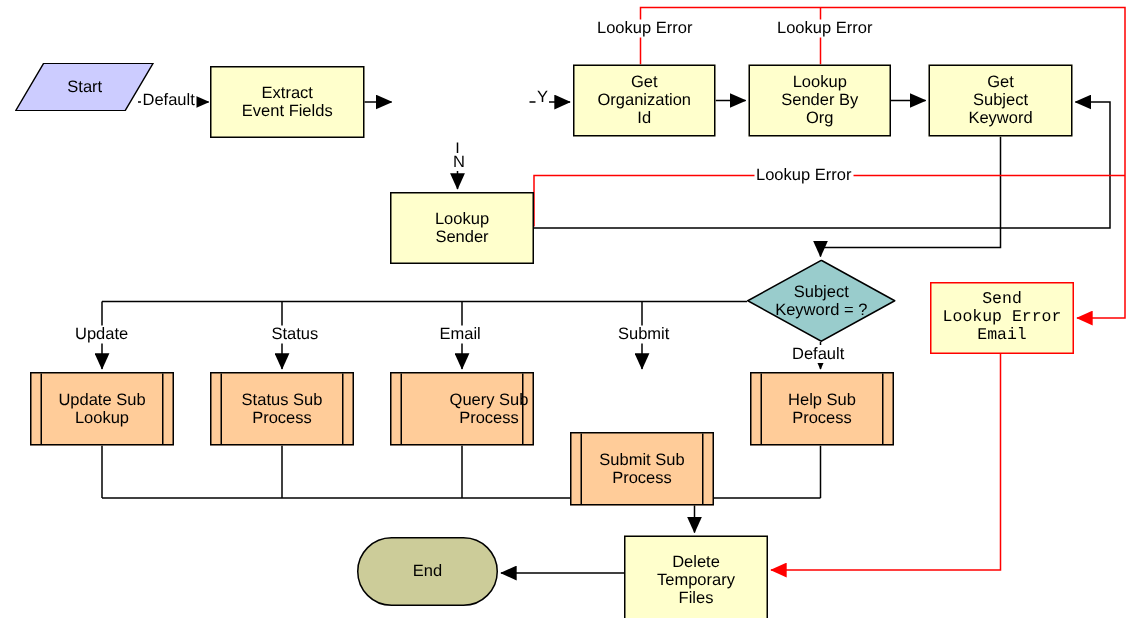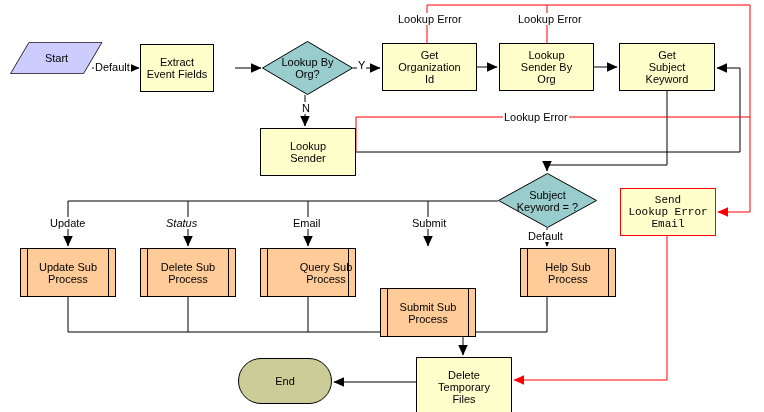--- a/index.html
+++ b/index.html
@@ -67,32 +67,25 @@
     </g>
   </svg>
 
   <div class="node" style="left:10px;top:42px;width:93px;height:32px;">
     <svg class="shape-svg" viewBox="0 0 93 49" preserveAspectRatio="none">
       <polygon points="19,0.5 92,0.5 73.5,48.5 0.5,48.5" fill="#CCCCFF" stroke="#000" stroke-width="1"></polygon>
     </svg>
     <span class="lbl">Start</span>
   </div>
 
-  <div class="node rect" style="left:140px;top:44px;width:74px;height:48px;">
+  <div class="node rect" style="left:140px;top:44px;width:103px;height:48px;">
     <span class="lbl">Extract
 Event Fields</span>
   </div>
 
-  <div class="node" style="left:262px;top:41px;width:91px;height:54px;">
-    <svg class="shape-svg" viewBox="0 0 91 54" preserveAspectRatio="none">
-      <polygon points="45.5,0.5 90.5,27 45.5,53.5 0.5,27" fill="#99CCCC" stroke="#000" stroke-width="1"></polygon>
-    </svg>
-    <span class="lbl">Lookup By
-Org?</span>
-  </div>
 
   <div class="node rect" style="left:382px;top:43px;width:95px;height:48px;">
     <span class="lbl">Get
 Organization
 Id</span>
   </div>
 
   <div class="node rect" style="left:499px;top:43px;width:95px;height:48px;">
     <span class="lbl">Lookup
 Sender By
@@ -121,45 +114,45 @@
   <div class="node rect error" style="left:620px;top:188px;width:96px;height:48px;font-family:Liberation Mono, monospace;">
     <span class="lbl">Send
 Lookup Error
 Email</span>
   </div>
 
   <div class="node subproc" style="left:20px;top:248px;width:96px;height:49px;">
     <span class="bar bar-l"></span>
     <span class="bar bar-r"></span>
     <span class="lbl">Update Sub
-Process</span>
+Lookup</span>
   </div>
 
   <div class="node subproc" style="left:140px;top:248px;width:96px;height:49px;">
     <span class="bar bar-l"></span>
     <span class="bar bar-r"></span>
-    <span class="lbl">Delete Sub
+    <span class="lbl">Status Sub
 Process</span>
   </div>
 
   <div class="node subproc" style="left:260px;top:248px;width:96px;height:49px;padding-left:36px;">
     <span class="bar bar-l"></span>
     <span class="bar bar-r"></span>
     <span class="lbl">Query Sub
 Process</span>
   </div>
 
   <div class="node subproc" style="left:380px;top:248px;width:96px;height:49px;margin-top:40px;">
     <span class="bar bar-l"></span>
     <span class="bar bar-r"></span>
     <span class="lbl">Submit Sub
 Process</span>
   </div>
 
-  <div class="node subproc" style="left:500px;top:248px;width:96px;height:49px;margin-left:20px;">
+  <div class="node subproc" style="left:500px;top:248px;width:96px;height:49px;">
     <span class="bar bar-l"></span>
     <span class="bar bar-r"></span>
     <span class="lbl">Help Sub
 Process</span>
   </div>
 
   <div class="node rect" style="left:416px;top:357px;width:96px;height:60px;">
     <span class="lbl">Delete
 Temporary
 Files</span>
@@ -169,18 +162,18 @@
     <span class="lbl">End</span>
   </div>
 
   <div class="edge-label" style="left:94px;top:61px;">Default</div>
   <div class="edge-label" style="left:357px;top:59px;">Y</div>
   <div class="edge-label" style="left:301px;top:102px;">N</div>
   <div class="edge-label" style="left:397px;top:13px;">Lookup Error</div>
   <div class="edge-label" style="left:517px;top:13px;">Lookup Error</div>
   <div class="edge-label" style="left:503px;top:111px;">Lookup Error</div>
   <div class="edge-label" style="left:49px;top:217px;">Update</div>
-  <div class="edge-label" style="left:165px;top:217px;font-style:italic;">Status</div>
+  <div class="edge-label" style="left:180px;top:217px;">Status</div>
   <div class="edge-label" style="left:292px;top:217px;">Email</div>
   <div class="edge-label" style="left:411px;top:217px;">Submit</div>
   <div class="edge-label" style="left:527px;top:230px;">Default</div>
 
 </div>
 
 </body></html>

